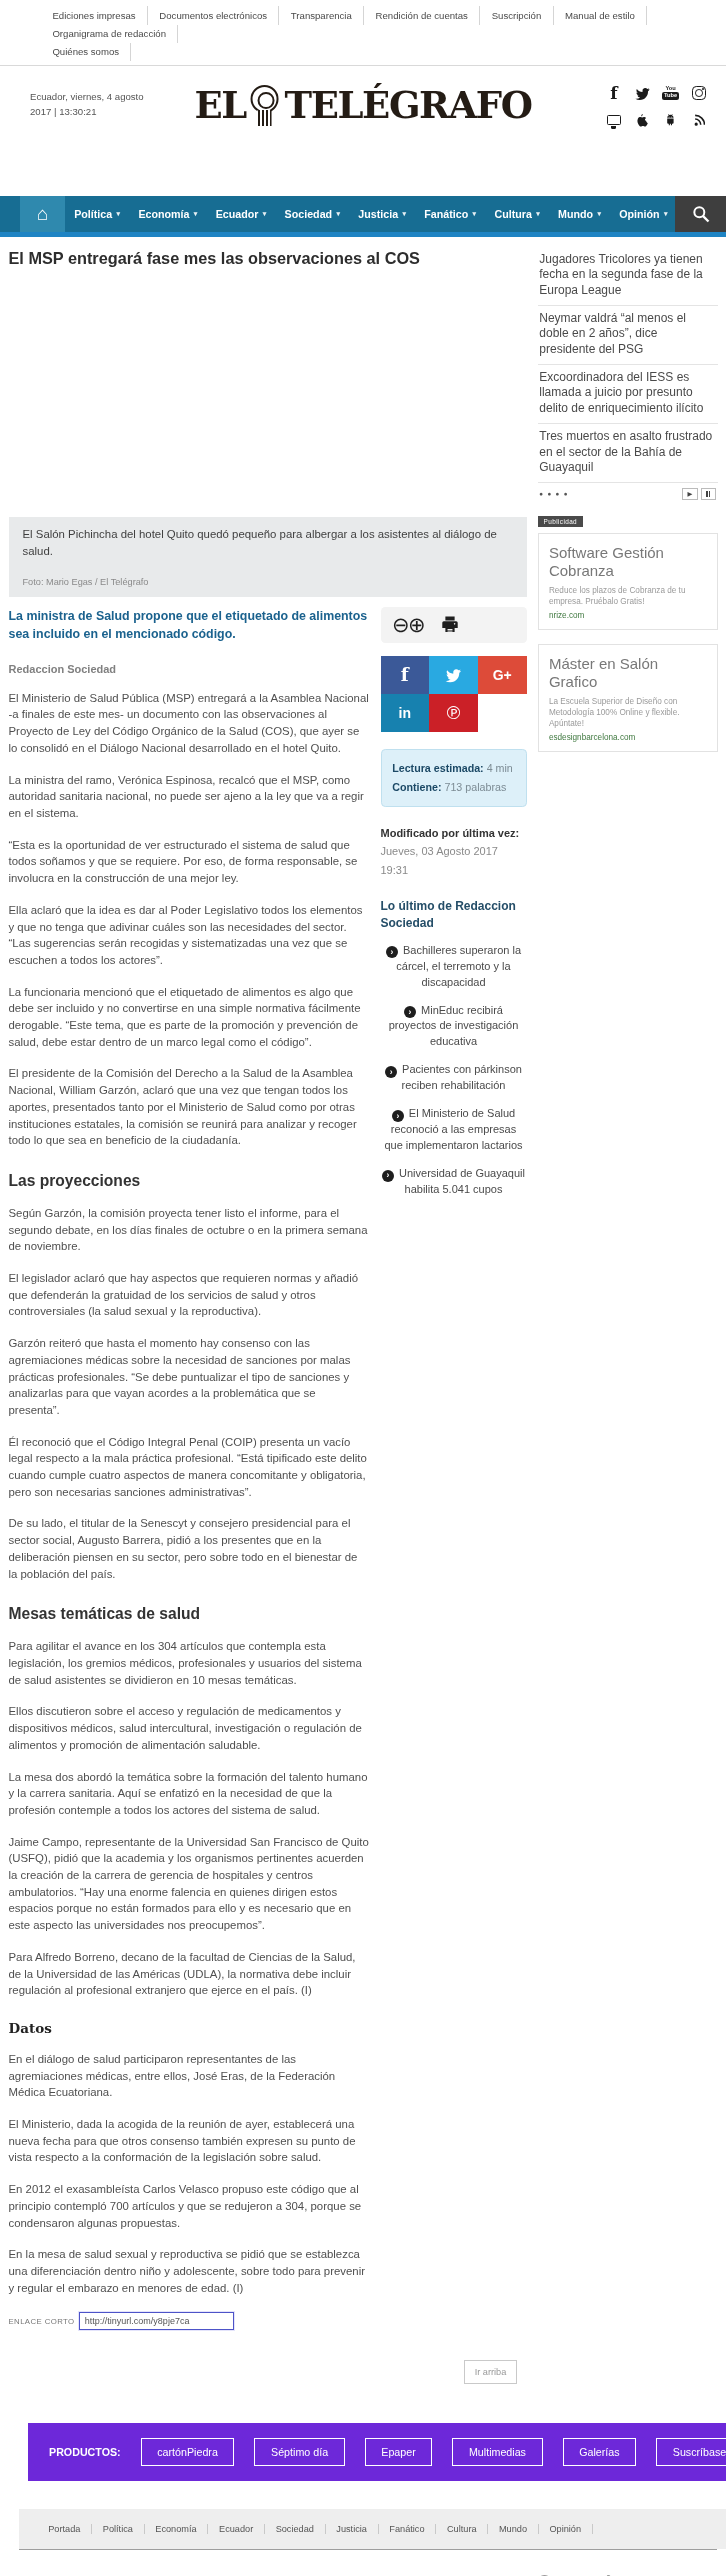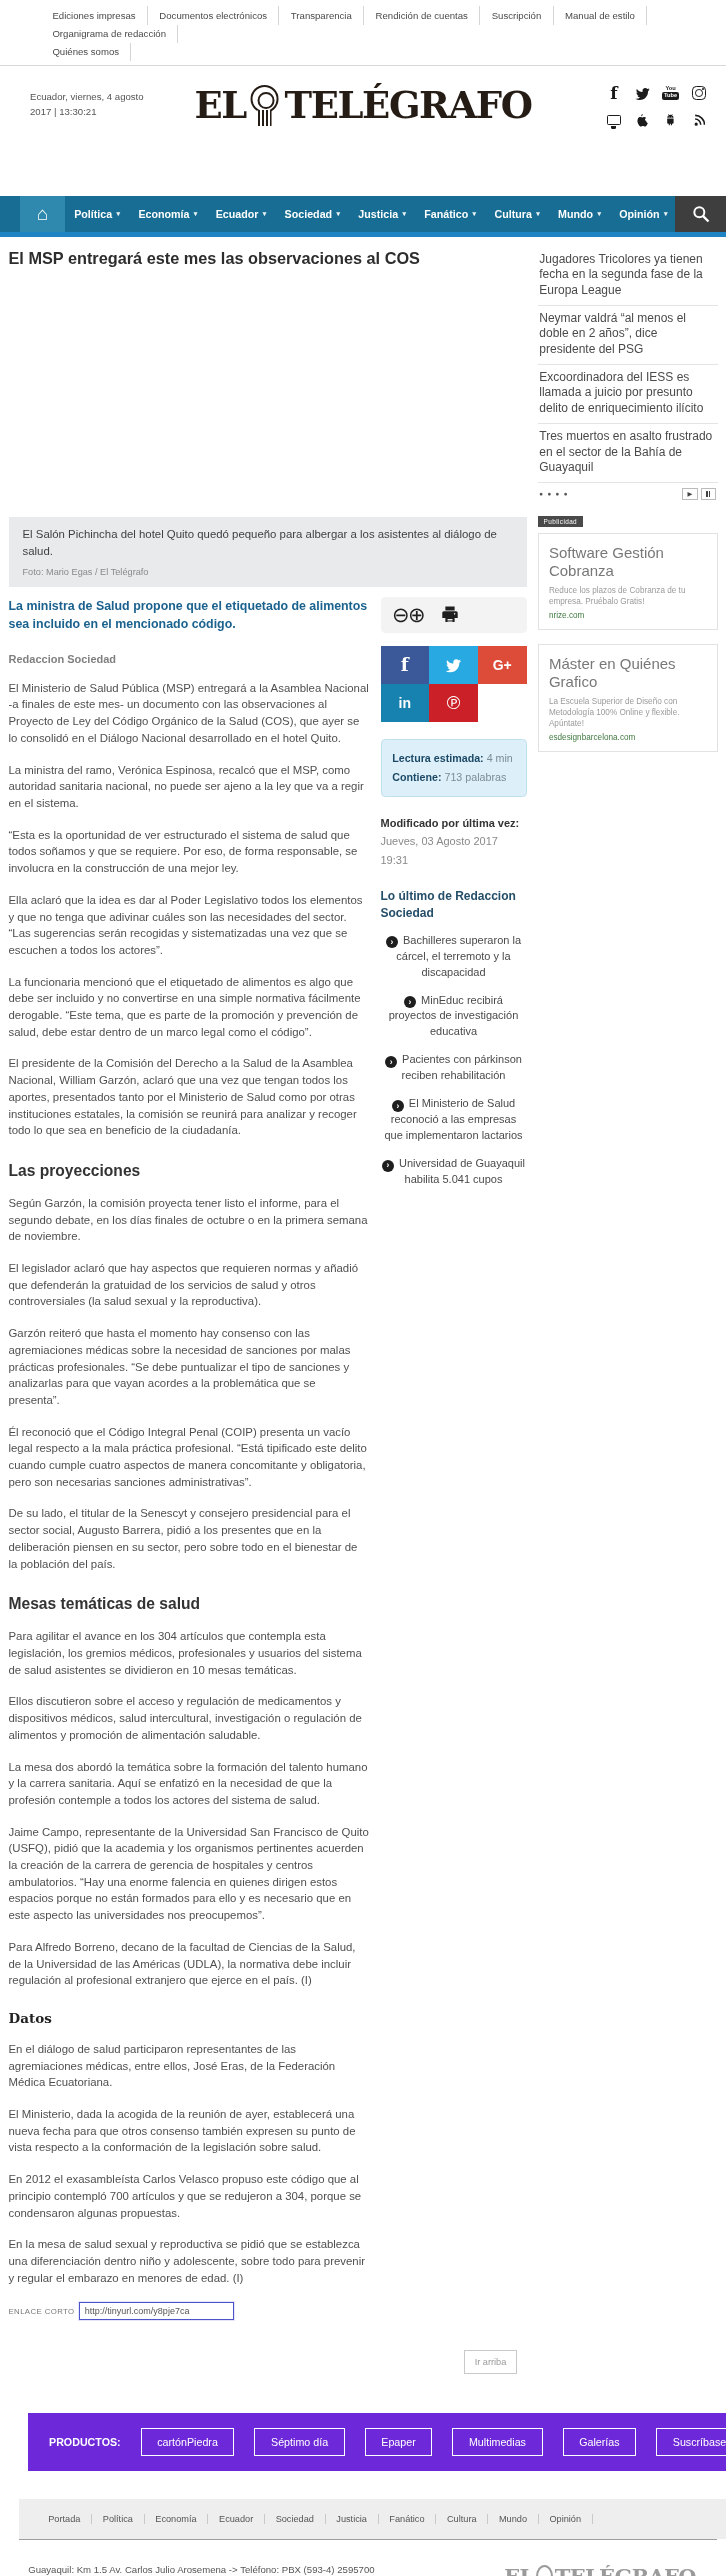--- a/index.html
+++ b/index.html
@@ -70,21 +70,21 @@
       radial-gradient(circle, #c09878 0 46%, rgba(0,0,0,0) 52%) no-repeat 66% 41%/23px 23px,
       radial-gradient(circle, #d2ab8e 0 46%, rgba(0,0,0,0) 52%) no-repeat 84% 40%/24px 24px,
       radial-gradient(circle, #b08returned0 0, rgba(0,0,0,0) 0) no-repeat,
       linear-gradient(90deg,#6d4630 0,#8a5a3e 60%,rgba(138,90,62,0) 100%) no-repeat 0 100%/34% 15%,
       linear-gradient(180deg, rgba(24,24,30,.9) 0, #121216 55%, #0b0b0e 100%) no-repeat 0 100%/100% 56%,
       linear-gradient(90deg, rgba(255,255,255,0) 68%, rgba(255,255,255,.45) 76%, rgba(255,255,255,0) 84%),
       repeating-linear-gradient(90deg,#c2c2c2 0 7px,#e2e2e0 7px 15.6px,#a3a3a3 15.6px 24px,#d6d6d4 24px 33px);
   }
   .caption-box { background:#e8eaeb; padding:9.2px 14px 10px; }
   .caption { font-size:11.4px; color:#3f3f3f; line-height:1.45; }
-  .credit { font-size:9.2px; color:#8a8a8a; margin-top:7px; }
+  .credit { font-size:9.2px; color:#8a8a8a; margin-top:17px; }
 
   .cols { display:flex; gap:11.4px; margin-top:10px; }
   .artcol { width:361px; }
   .widcol { width:146px; }
 
   .subhead { color:#1b628e; font-weight:bold; font-size:12.4px; line-height:1.5; }
   .byline { margin-top:19px; font-weight:bold; color:#808080; font-size:11px; }
 
   .article-body .t-p { font-size:11.4px; line-height:16.7px; color:#4f4f4f; margin-top:15px; }
   .article-body .t-h2 { font-size:15.6px; font-weight:bold; color:#333; margin:23px 0 2.8px; }
@@ -287,21 +287,21 @@
           <circle cx="10" cy="10" r="6" fill="none" stroke="#fff" stroke-width="2.4"></circle>
           <line x1="14.5" y1="14.5" x2="21" y2="21" stroke="#fff" stroke-width="2.8"></line>
         </svg>
     </span>
   </div>
   <div class="nav-strip"></div>
 </div>
 
 <div class="content">
   <div class="main">
-    <h1 class="headline">El MSP entregará este mes las observaciones al COS</h1>
+    <h1 class="headline">El MSP entregará fase mes las observaciones al COS</h1>
 
     <div class="photo"></div>
     <div class="caption-box">
       <div class="caption">El Salón Pichincha del hotel Quito quedó pequeño para albergar a los asistentes al diálogo de salud.</div>
       <div class="credit">Foto: Mario Egas / El Telégrafo</div>
     </div>
 
     <div class="cols">
 
       <div class="artcol">
@@ -417,21 +417,21 @@
 
     <div>
 
         <div class="ad">
           <div class="ad-title">Software Gestión Cobranza</div>
           <div class="ad-desc">Reduce los plazos de Cobranza de tu empresa. Pruébalo Gratis!</div>
           <div class="ad-url">nrize.com</div>
         </div>
 
         <div class="ad">
-          <div class="ad-title">Máster en Quiénes Grafico</div>
+          <div class="ad-title">Máster en Salón Grafico</div>
           <div class="ad-desc">La Escuela Superior de Diseño con Metodología 100% Online y flexible. Apúntate!</div>
           <div class="ad-url">esdesignbarcelona.com</div>
         </div>
       </div>
   </div>
 </div>
 
 <div class="products-bar">
   <span class="plabel">PRODUCTOS:</span>
   <div style="display:flex; gap:20px;">

